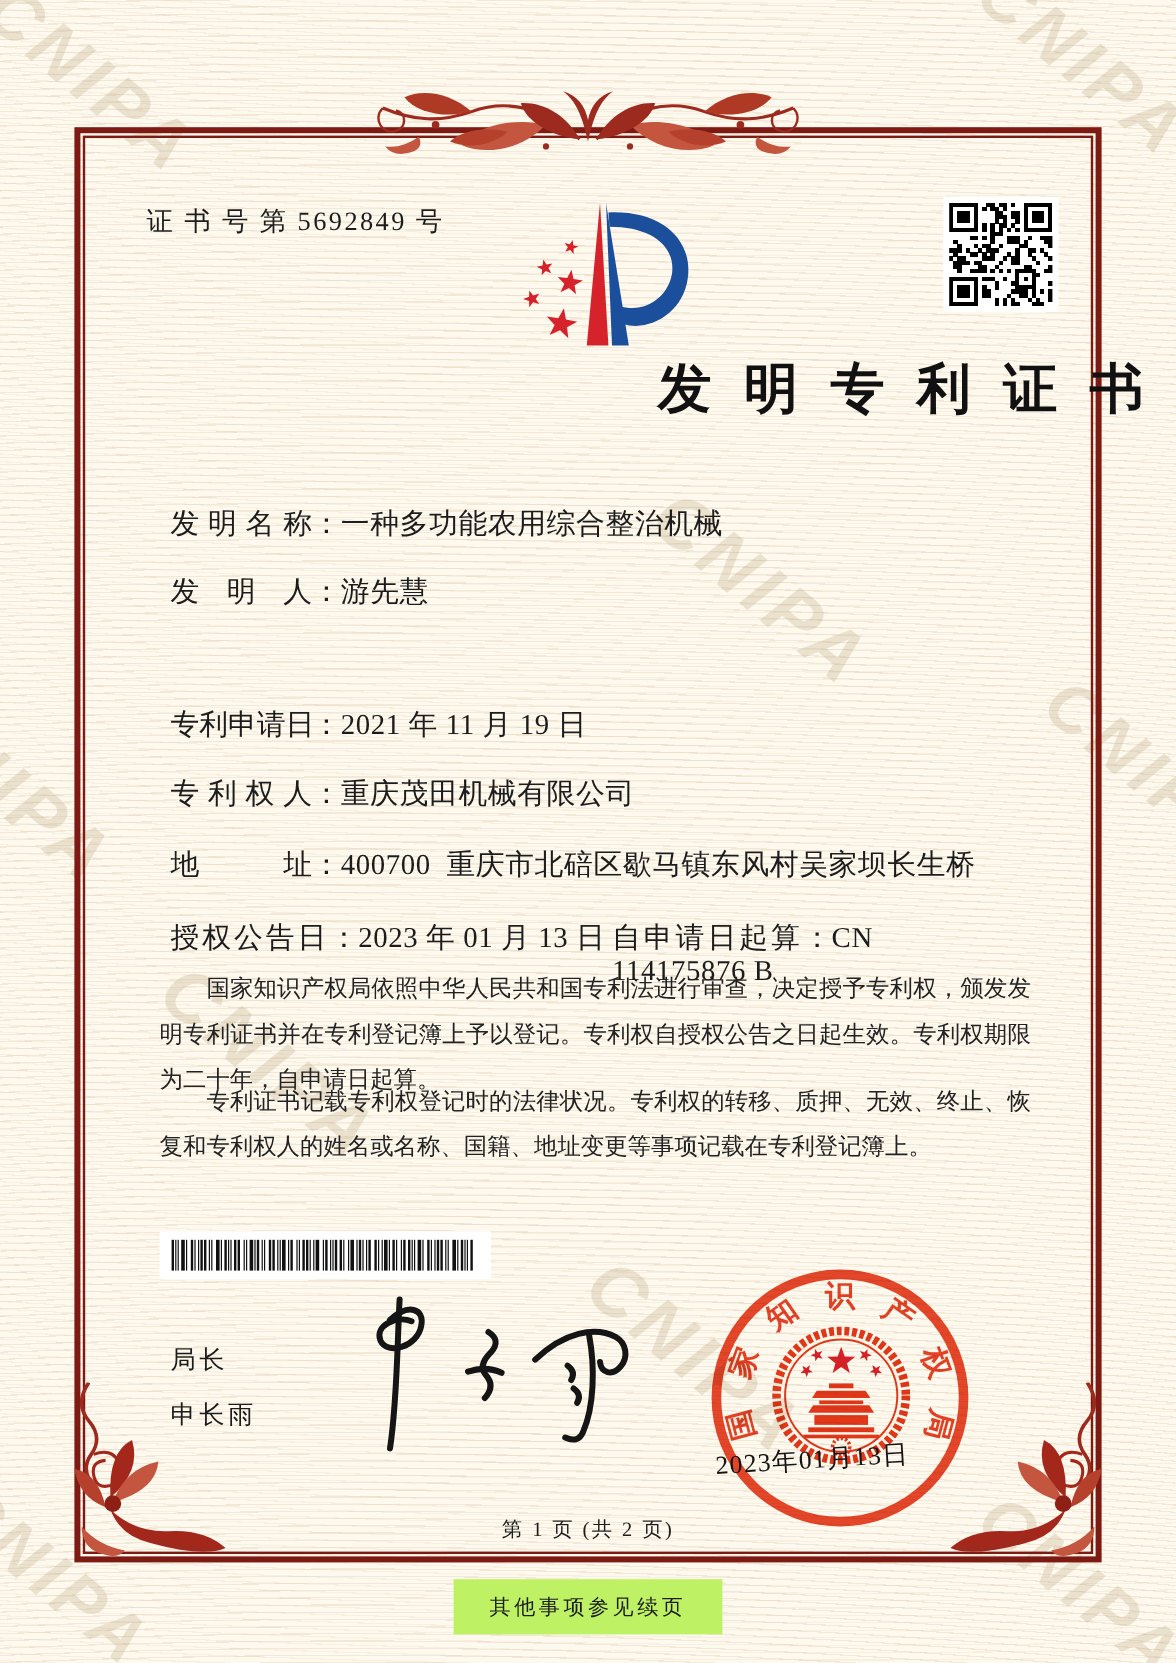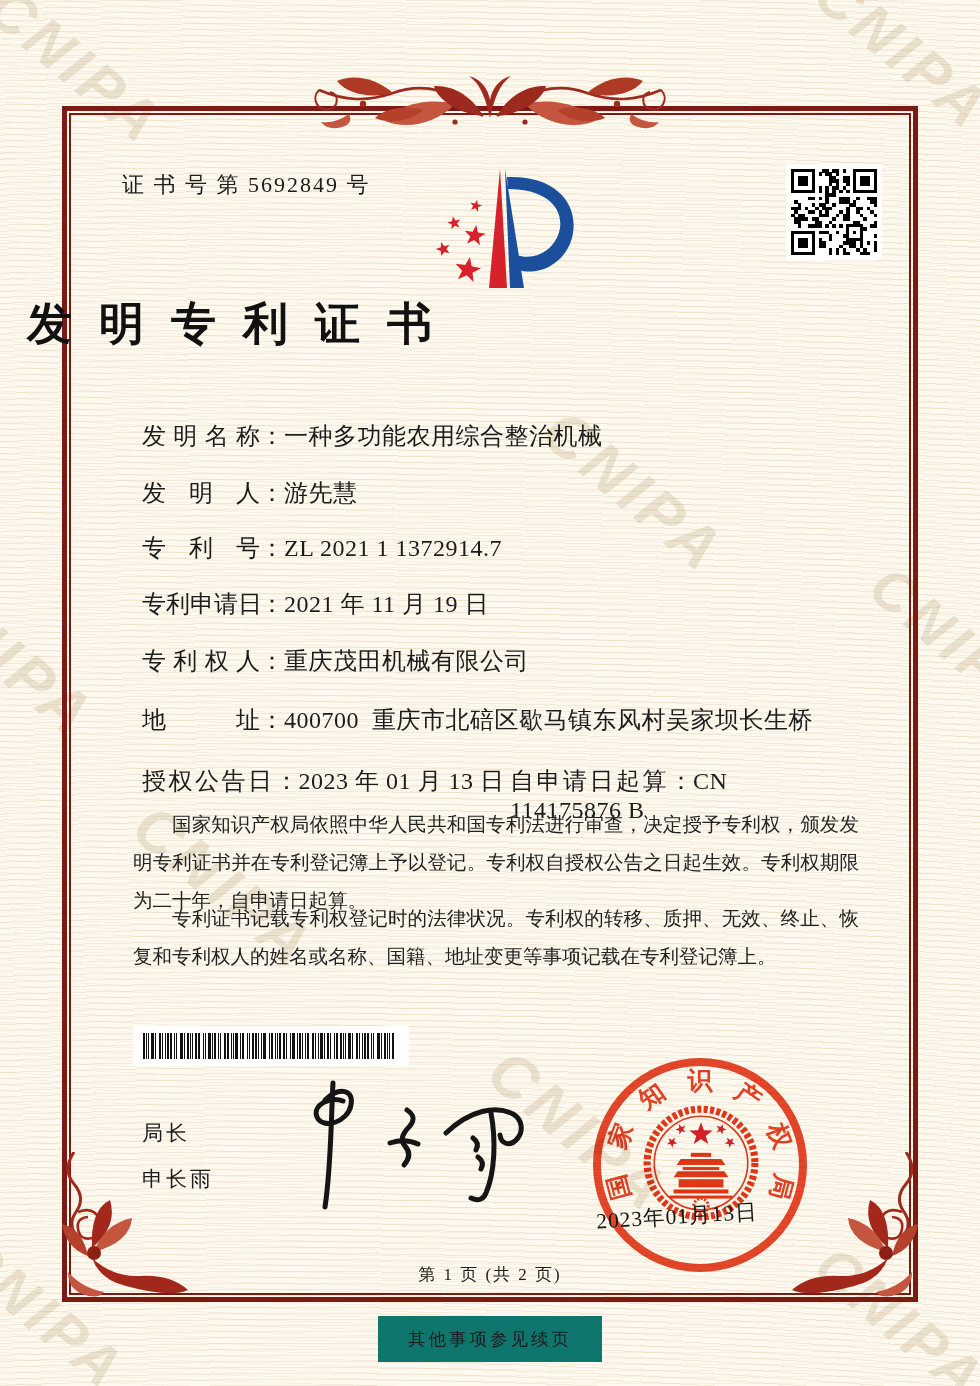--- a/index.html
+++ b/index.html
@@ -17,21 +17,21 @@
   .frame-inner{position:absolute;inset:2px;border:2px solid #7c1a13;}
   .ornament-top{position:absolute;z-index:3;left:305px;top:70px;}
   .corner{position:absolute;z-index:3;}
   .corner.left{left:58px;top:1152px;}
   .corner.right{right:58px;top:1152px;transform:scaleX(-1);}
   
   .cert-no{position:absolute;z-index:4;left:122px;top:170px;font-size:22px;letter-spacing:2px;}
   .logo{position:absolute;z-index:4;left:412px;top:156px;}
   .qr{position:absolute;z-index:4;left:786px;top:164px;width:96px;height:96px;background:#fff;padding:5px;box-sizing:border-box;}
   .qr svg{width:86px;height:86px;display:block;}
-  .title{position:absolute;z-index:4;left:0;right:0;top:294px;text-align:left;font-size:45px;font-weight:bold;
+  .title{position:absolute;z-index:4;left:0;right:0;top:294px;text-align:right;font-size:45px;font-weight:bold;
          letter-spacing:27px;padding-left:27px;color:#111;}
   .row{position:absolute;z-index:4;left:142px;font-size:24px;white-space:nowrap;}
   .lbl{display:inline-block;width:118px;text-align:justify;text-align-last:justify;vertical-align:bottom;}
   .val{white-space:pre-wrap;letter-spacing:.5px;}
   .g2{position:absolute;left:368px;top:0;white-space:nowrap;}
   .glbl{letter-spacing:2.5px;}
   .para{position:absolute;z-index:4;left:133px;width:726px;font-size:19.5px;line-height:38px;
         text-align:justify;text-indent:2em;color:#222;}
   .barcode{position:absolute;z-index:4;left:133px;top:1026px;width:276px;height:40px;background:#fff;
            display:flex;align-items:center;justify-content:center;}
@@ -39,21 +39,21 @@
   .sig{position:absolute;z-index:5;left:280px;top:1080px;}
   
   .seal{position:absolute;z-index:5;left:593px;top:1058px;width:214px;height:214px;mix-blend-mode:multiply;}
   .seal-ring{position:absolute;inset:0;border:8px solid rgba(227,57,27,.93);border-radius:50%;box-sizing:border-box;}
   .seal-ch{position:absolute;width:28px;height:28px;line-height:28px;text-align:center;font-size:25px;font-weight:bold;
            color:rgba(227,57,27,.95);}
   .seal-emblem{position:absolute;left:47px;top:44px;}
   .seal-date{position:absolute;z-index:6;left:596px;top:1200px;width:210px;font-size:21.5px;letter-spacing:1px;
              color:#141414;transform:rotate(-3.5deg);}
   .page-info{position:absolute;z-index:4;left:0;right:0;top:1263px;text-align:center;font-size:17px;letter-spacing:2px;}
-  .footer-note{position:absolute;z-index:4;left:50%;transform:translateX(-50%);top:1316px;background:#0f766e;
+  .footer-note{position:absolute;z-index:4;left:50%;transform:translateX(-50%);top:1316px;background:#bef264;
                padding:11px 30px;font-size:17.5px;letter-spacing:3px;white-space:nowrap;text-align:center;}
 </style>
 </head>
 <body>
 
 <div class="page">
   <div class="waves"></div>
 
   <span class="wm" style="left:18px;top:-28px;font-size:60px;transform:rotate(40deg);">CNIPA</span>
   <span class="wm" style="left:845px;top:-42px;font-size:60px;transform:rotate(40deg);">CNIPA</span>
@@ -320,23 +320,20 @@
   </div>
 
   <div class="title">发明专利证书</div>
 
   <div class="row" style="top:420px">
     <span class="lbl">发明名称</span><span>：</span><span class="val">一种多功能农用综合整治机械</span>
   </div>
   <div class="row" style="top:477px">
     <span class="lbl">发明人</span><span>：</span><span class="val">游先慧</span>
   </div>
-  <div class="row" style="top:532px">
-    <span class="lbl">专利号</span><span>：</span><span class="val">ZL 2021 1 1372914.7</span>
-  </div>
   <div class="row" style="top:588px">
     <span class="lbl">专利申请日</span><span>：</span><span class="val">2021 年 11 月 19 日</span>
   </div>
   <div class="row" style="top:645px">
     <span class="lbl">专利权人</span><span>：</span><span class="val">重庆茂田机械有限公司</span>
   </div>
   <div class="row" style="top:704px">
     <span class="lbl">地址</span><span>：</span><span class="val">400700  重庆市北碚区歇马镇东风村吴家坝长生桥</span>
   </div>
   <div class="row" style="top:765px">

